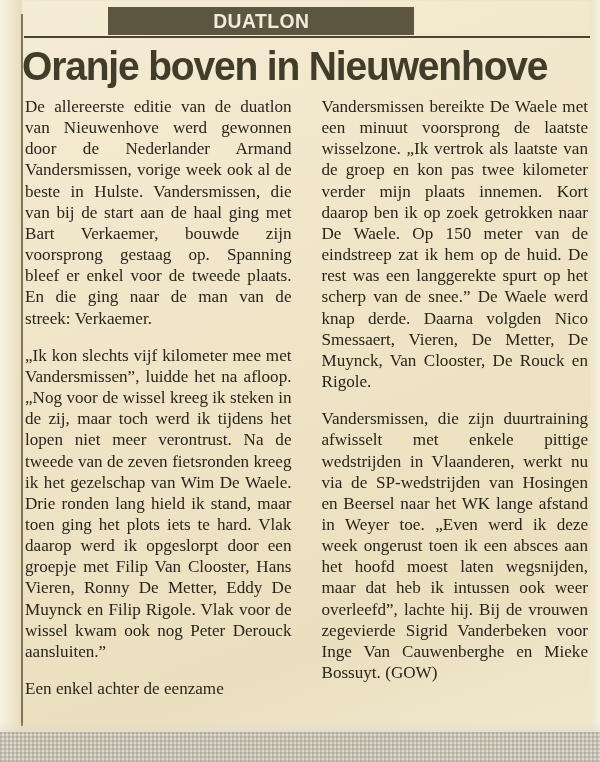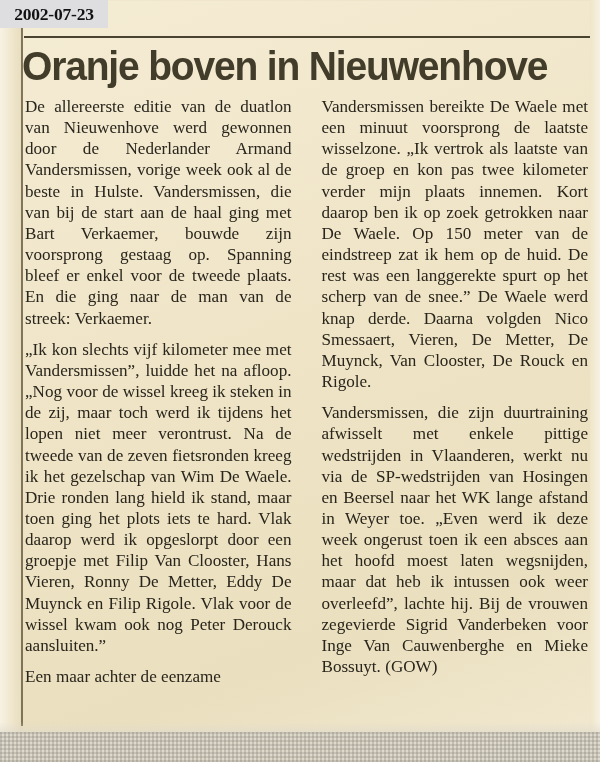--- a/index.html
+++ b/index.html
@@ -154,46 +154,46 @@
     margin: 0;
     text-align: justify;
     text-justify: inter-word;
     font-family: "Liberation Serif", serif;
     font-size: 17.1px;
     line-height: 21.15px;
     color: #29251c;
     hyphens: none;
     word-spacing: 0.1px;
   }
-  .col p + p { margin-top: 10px; }
+  .col p + p { margin-top: 16px; }
 </style>
 </head>
 <body>
 
 <div class="clipping">
 
   <div class="edge-left"></div>
   <div class="edge-left-rule"></div>
   <div class="edge-right"></div>
 
-  <div class="datestamp">
-    <span>2002-07-23</span>
+
+  <div class="banner">
+    <span>DUATLON</span>
   </div>
-
   <div class="banner-rule"></div>
 
   <div class="headline">
     <h1>Oranje boven in Nieuwenhove</h1>
   </div>
 
   <div class="columns">
     <div class="col">
       <p>De allereerste editie van de duatlon van Nieuwenhove werd gewonnen door de Nederlander Armand Vandersmissen, vorige week ook al de beste in Hulste. Vandersmissen, die van bij de start aan de haal ging met Bart Verkaemer, bouwde zijn voorsprong gestaag op. Spanning bleef er enkel voor de tweede plaats. En die ging naar de man van de streek: Verkaemer.</p>
       <p>„Ik kon slechts vijf kilometer mee met Vandersmissen”, luidde het na afloop. „Nog voor de wissel kreeg ik steken in de zij, maar toch werd ik tijdens het lopen niet meer verontrust. Na de tweede van de zeven fietsronden kreeg ik het gezelschap van Wim De Waele. Drie ronden lang hield ik stand, maar toen ging het plots iets te hard. Vlak daarop werd ik opgeslorpt door een groepje met Filip Van Clooster, Hans Vieren, Ronny De Metter, Eddy De Muynck en Filip Rigole. Vlak voor de wissel kwam ook nog Peter Derouck aansluiten.”</p>
-      <p>Een maar achter de eenzame</p>
+      <p>Een enkel achter de eenzame</p>
     </div>
     <div class="col">
       <p>Vandersmissen bereikte De Waele met een minuut voorsprong de laatste wisselzone. „Ik vertrok als laatste van de groep en kon pas twee kilometer verder mijn plaats innemen. Kort daarop ben ik op zoek getrokken naar De Waele. Op 150 meter van de eindstreep zat ik hem op de huid. De rest was een langgerekte spurt op het scherp van de snee.” De Waele werd knap derde. Daarna volgden Nico Smessaert, Vieren, De Metter, De Muynck, Van Clooster, De Rouck en Rigole.</p>
       <p>Vandersmissen, die zijn duurtraining afwisselt met enkele pittige wedstrijden in Vlaanderen, werkt nu via de SP-wedstrijden van Hosingen en Beersel naar het WK lange afstand in Weyer toe. „Even werd ik deze week ongerust toen ik een absces aan het hoofd moest laten wegsnijden, maar dat heb ik intussen ook weer overleefd”, lachte hij. Bij de vrouwen zegevierde Sigrid Vanderbeken voor Inge Van Cauwenberghe en Mieke Bossuyt. (GOW)</p>
     </div>
   </div>
 
   <div class="scan-bottom-fade"></div>
   <div class="scan-bottom"></div>
 

